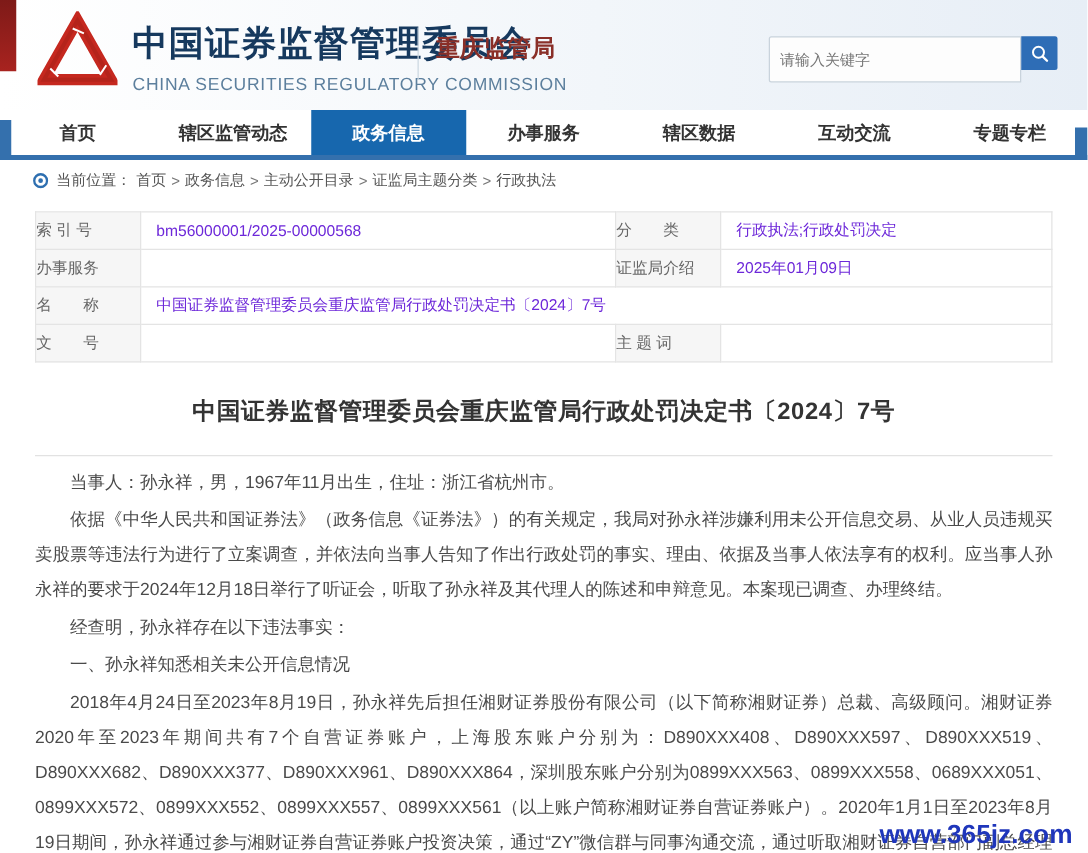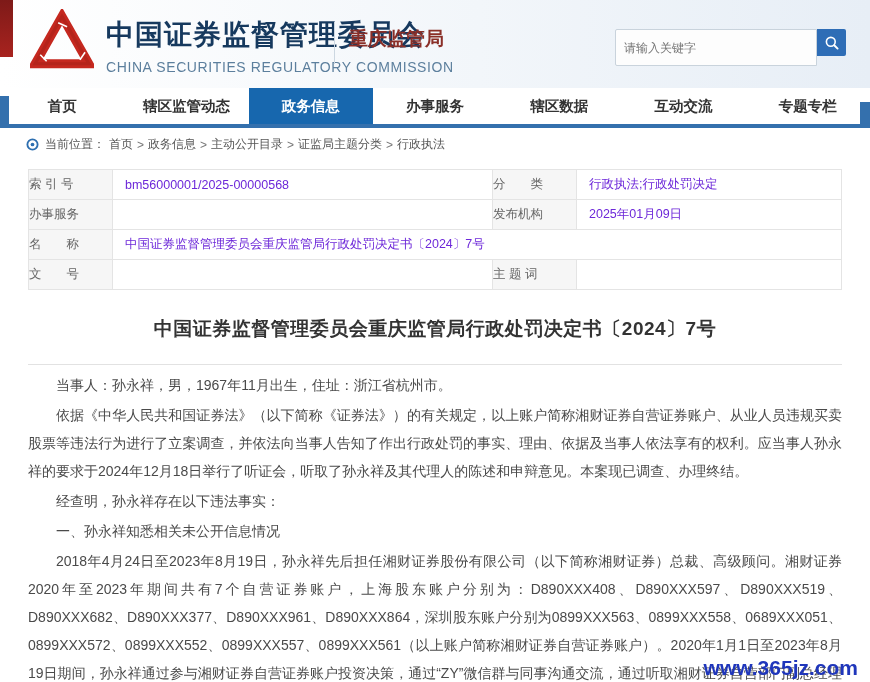--- a/index.html
+++ b/index.html
@@ -154,41 +154,41 @@
     <tbody>
         <tr>
       <td class="lbl">索 引 号</td>
       <td class="val col-v1">bm56000001/2025-00000568</td>
       <td class="lbl">分　　类</td>
       <td class="val col-v2">行政执法;行政处罚决定</td>
     </tr>
     <tr>
       <td class="lbl">办事服务</td>
       <td class="val"></td>
-      <td class="lbl">发布机构</td>
+      <td class="lbl">证监局介绍</td>
       <td class="val">2025年01月09日</td>
     </tr>
     <tr>
       <td class="lbl">名　　称</td>
       <td class="val" colspan="3">中国证券监督管理委员会重庆监管局行政处罚决定书〔2024〕7号</td>
     </tr>
     <tr>
       <td class="lbl">文　　号</td>
       <td class="val"></td>
       <td class="lbl">主 题 词</td>
       <td class="val"></td>
     </tr>
   </tbody>
     </table>
 
   <div class="doc-title">中国证券监督管理委员会重庆监管局行政处罚决定书〔2024〕7号</div>
   <div class="doc-divider"></div>
 
   <div class="doc-body">
     <p>当事人：孙永祥，男，1967年11月出生，住址：浙江省杭州市。</p>
-    <p>依据《中华人民共和国证券法》（以下简称《证券法》）的有关规定，以上账户简称湘财证券自营证券账户、从业人员违规买卖股票等违法行为进行了立案调查，并依法向当事人告知了作出行政处罚的事实、理由、依据及当事人依法享有的权利。应当事人孙永祥的要求于2024年12月18日举行了听证会，听取了孙永祥及其代理人的陈述和申辩意见。本案现已调查、办理终结。</p>
+    <p>依据《中华人民共和国证券法》（政务信息《证券法》）的有关规定，我局对孙永祥涉嫌利用未公开信息交易、从业人员违规买卖股票等违法行为进行了立案调查，并依法向当事人告知了作出行政处罚的事实、理由、依据及当事人依法享有的权利。应当事人孙永祥的要求于2024年12月18日举行了听证会，听取了孙永祥及其代理人的陈述和申辩意见。本案现已调查、办理终结。</p>
     <p>经查明，孙永祥存在以下违法事实：</p>
     <p>一、孙永祥知悉相关未公开信息情况</p>
     <p>2018年4月24日至2023年8月19日，孙永祥先后担任湘财证券股份有限公司（以下简称湘财证券）总裁、高级顾问。湘财证券2020年至2023年期间共有7个自营证券账户，上海股东账户分别为：D890XXX408、D890XXX597、D890XXX519、D890XXX682、D890XXX377、D890XXX961、D890XXX864，深圳股东账户分别为0899XXX563、0899XXX558、0689XXX051、0899XXX572、0899XXX552、0899XXX557、0899XXX561（以上账户简称湘财证券自营证券账户）。2020年1月1日至2023年8月19日期间，孙永祥通过参与湘财证券自营证券账户投资决策，通过“ZY”微信群与同事沟通交流，通过听取湘财证券自营部门副总经理黄某平工作汇报等多个渠道，知悉湘财证券自营证券账户投资信息及湘财证券自营证券账户持仓及盈亏变化等情况。</p>
   </div>
 </div>
 
 <div class="watermark">www.365jz.com</div>
 
 </body></html>

